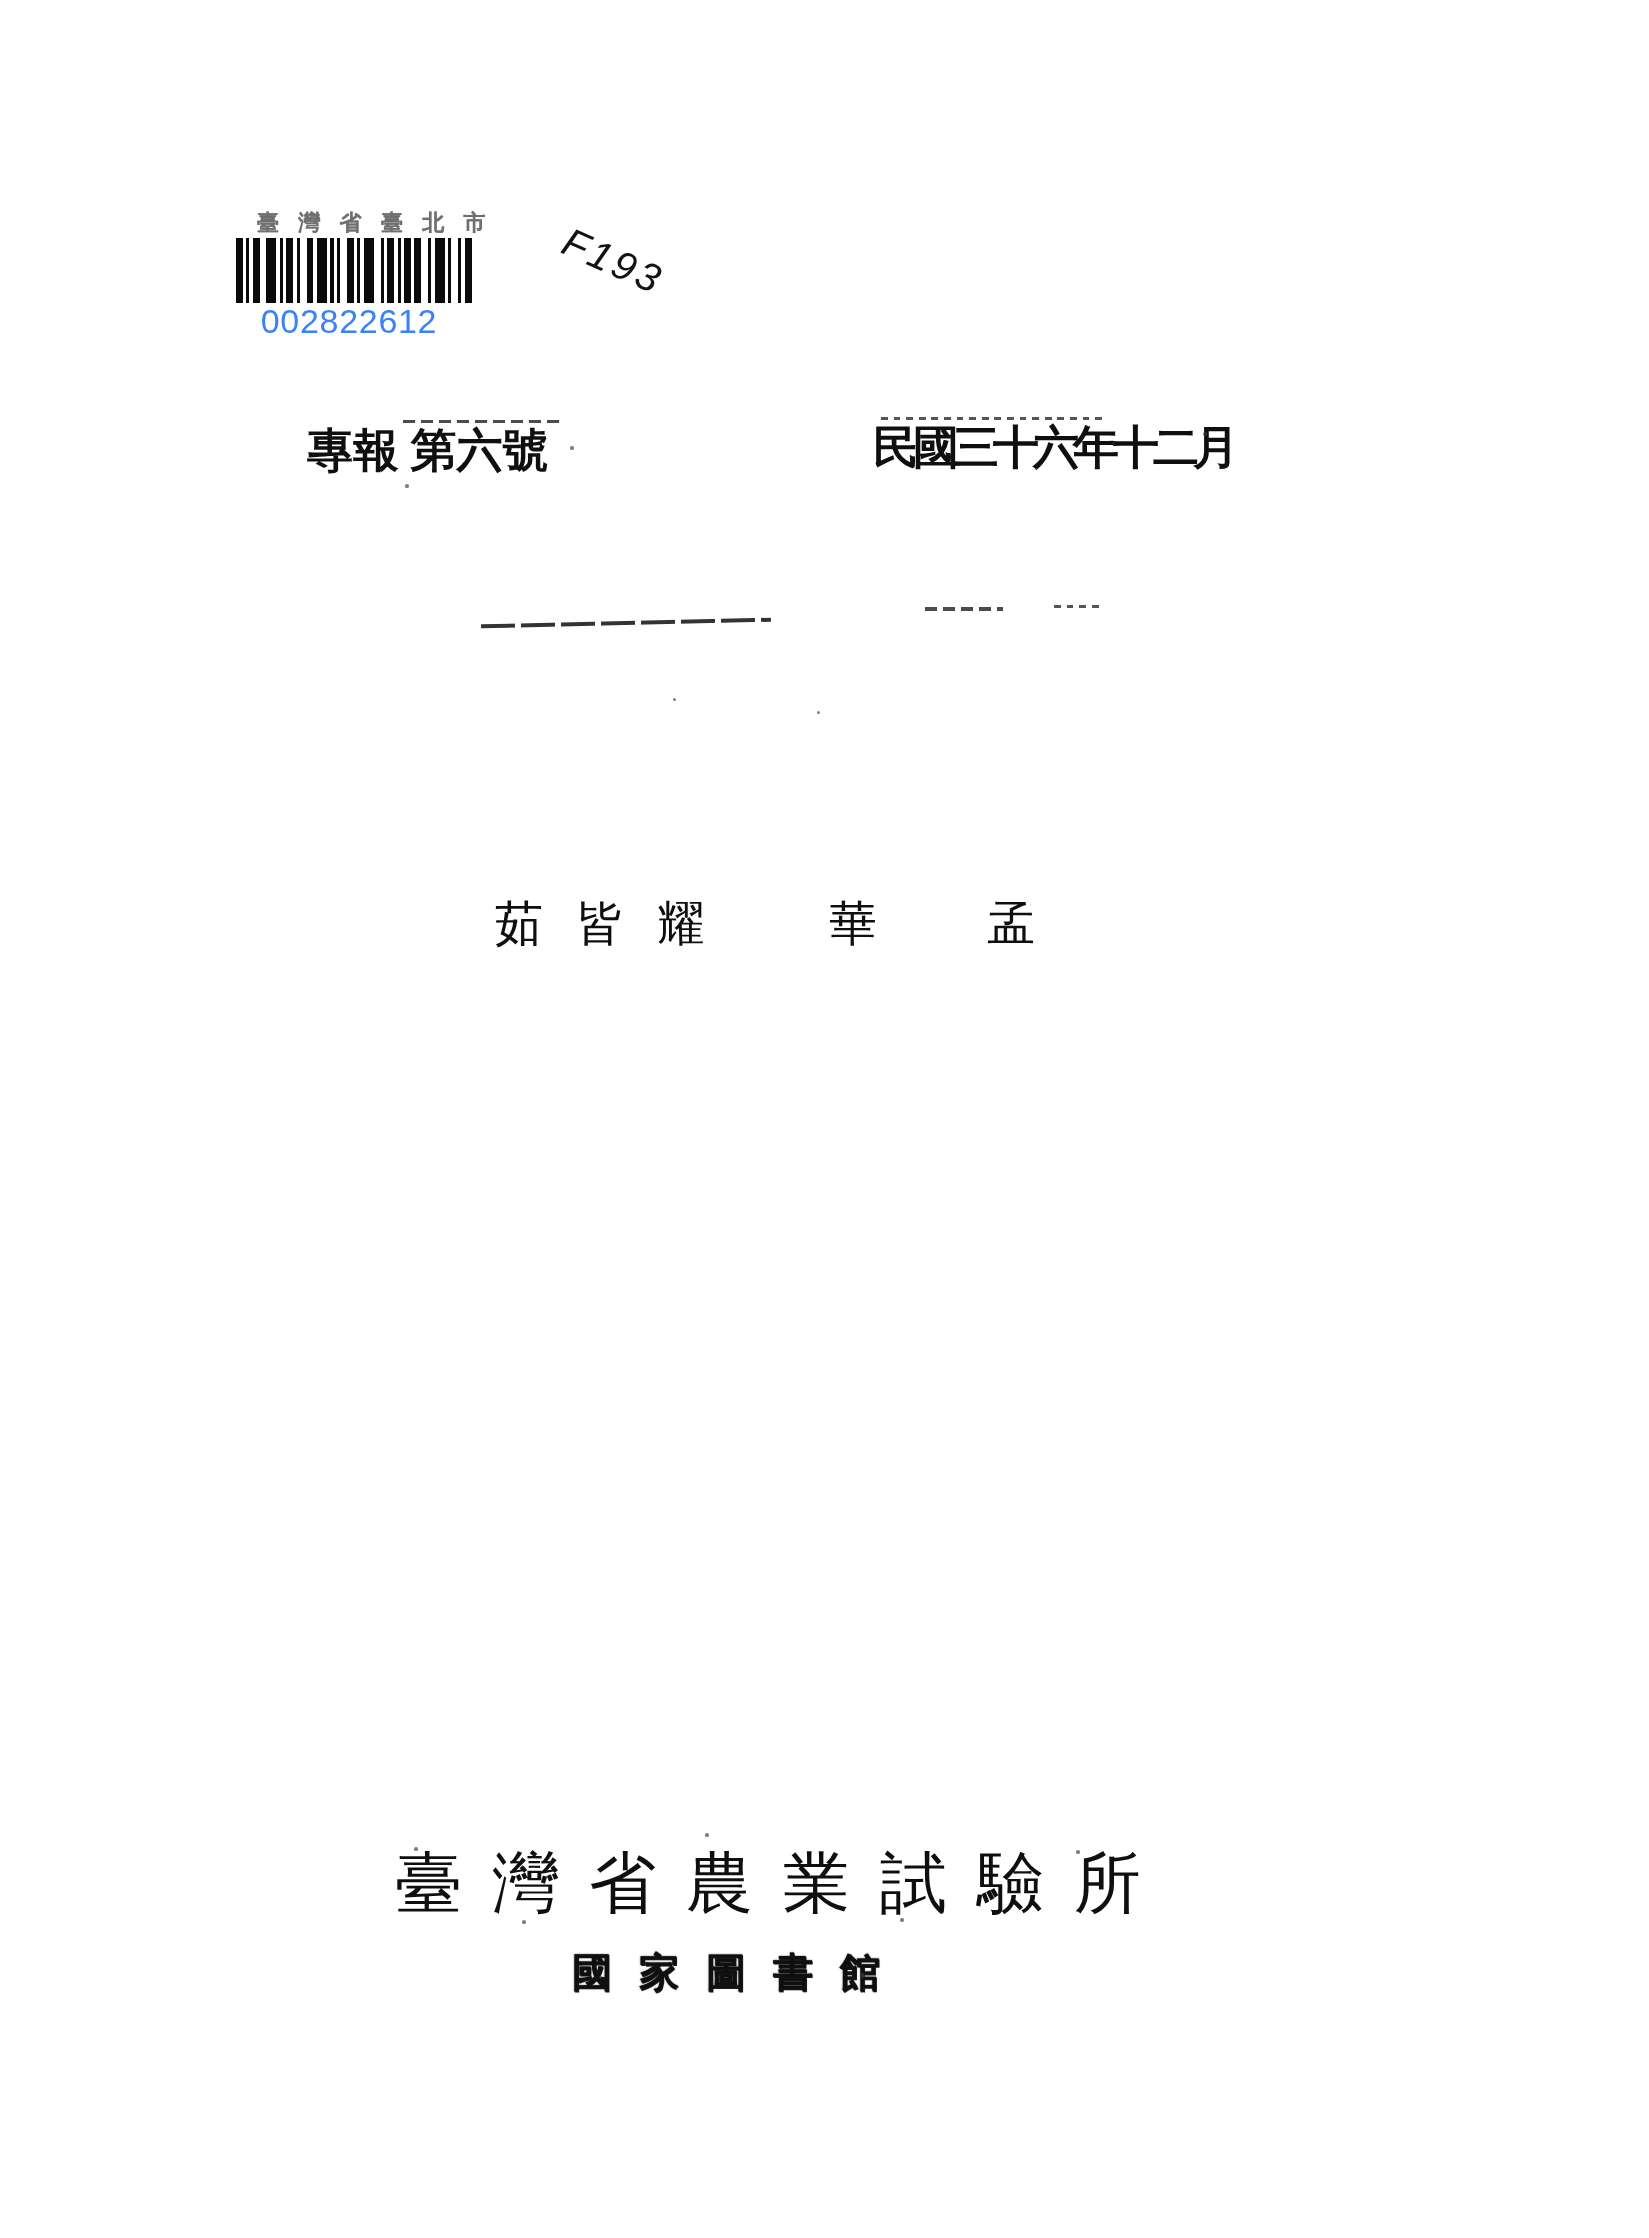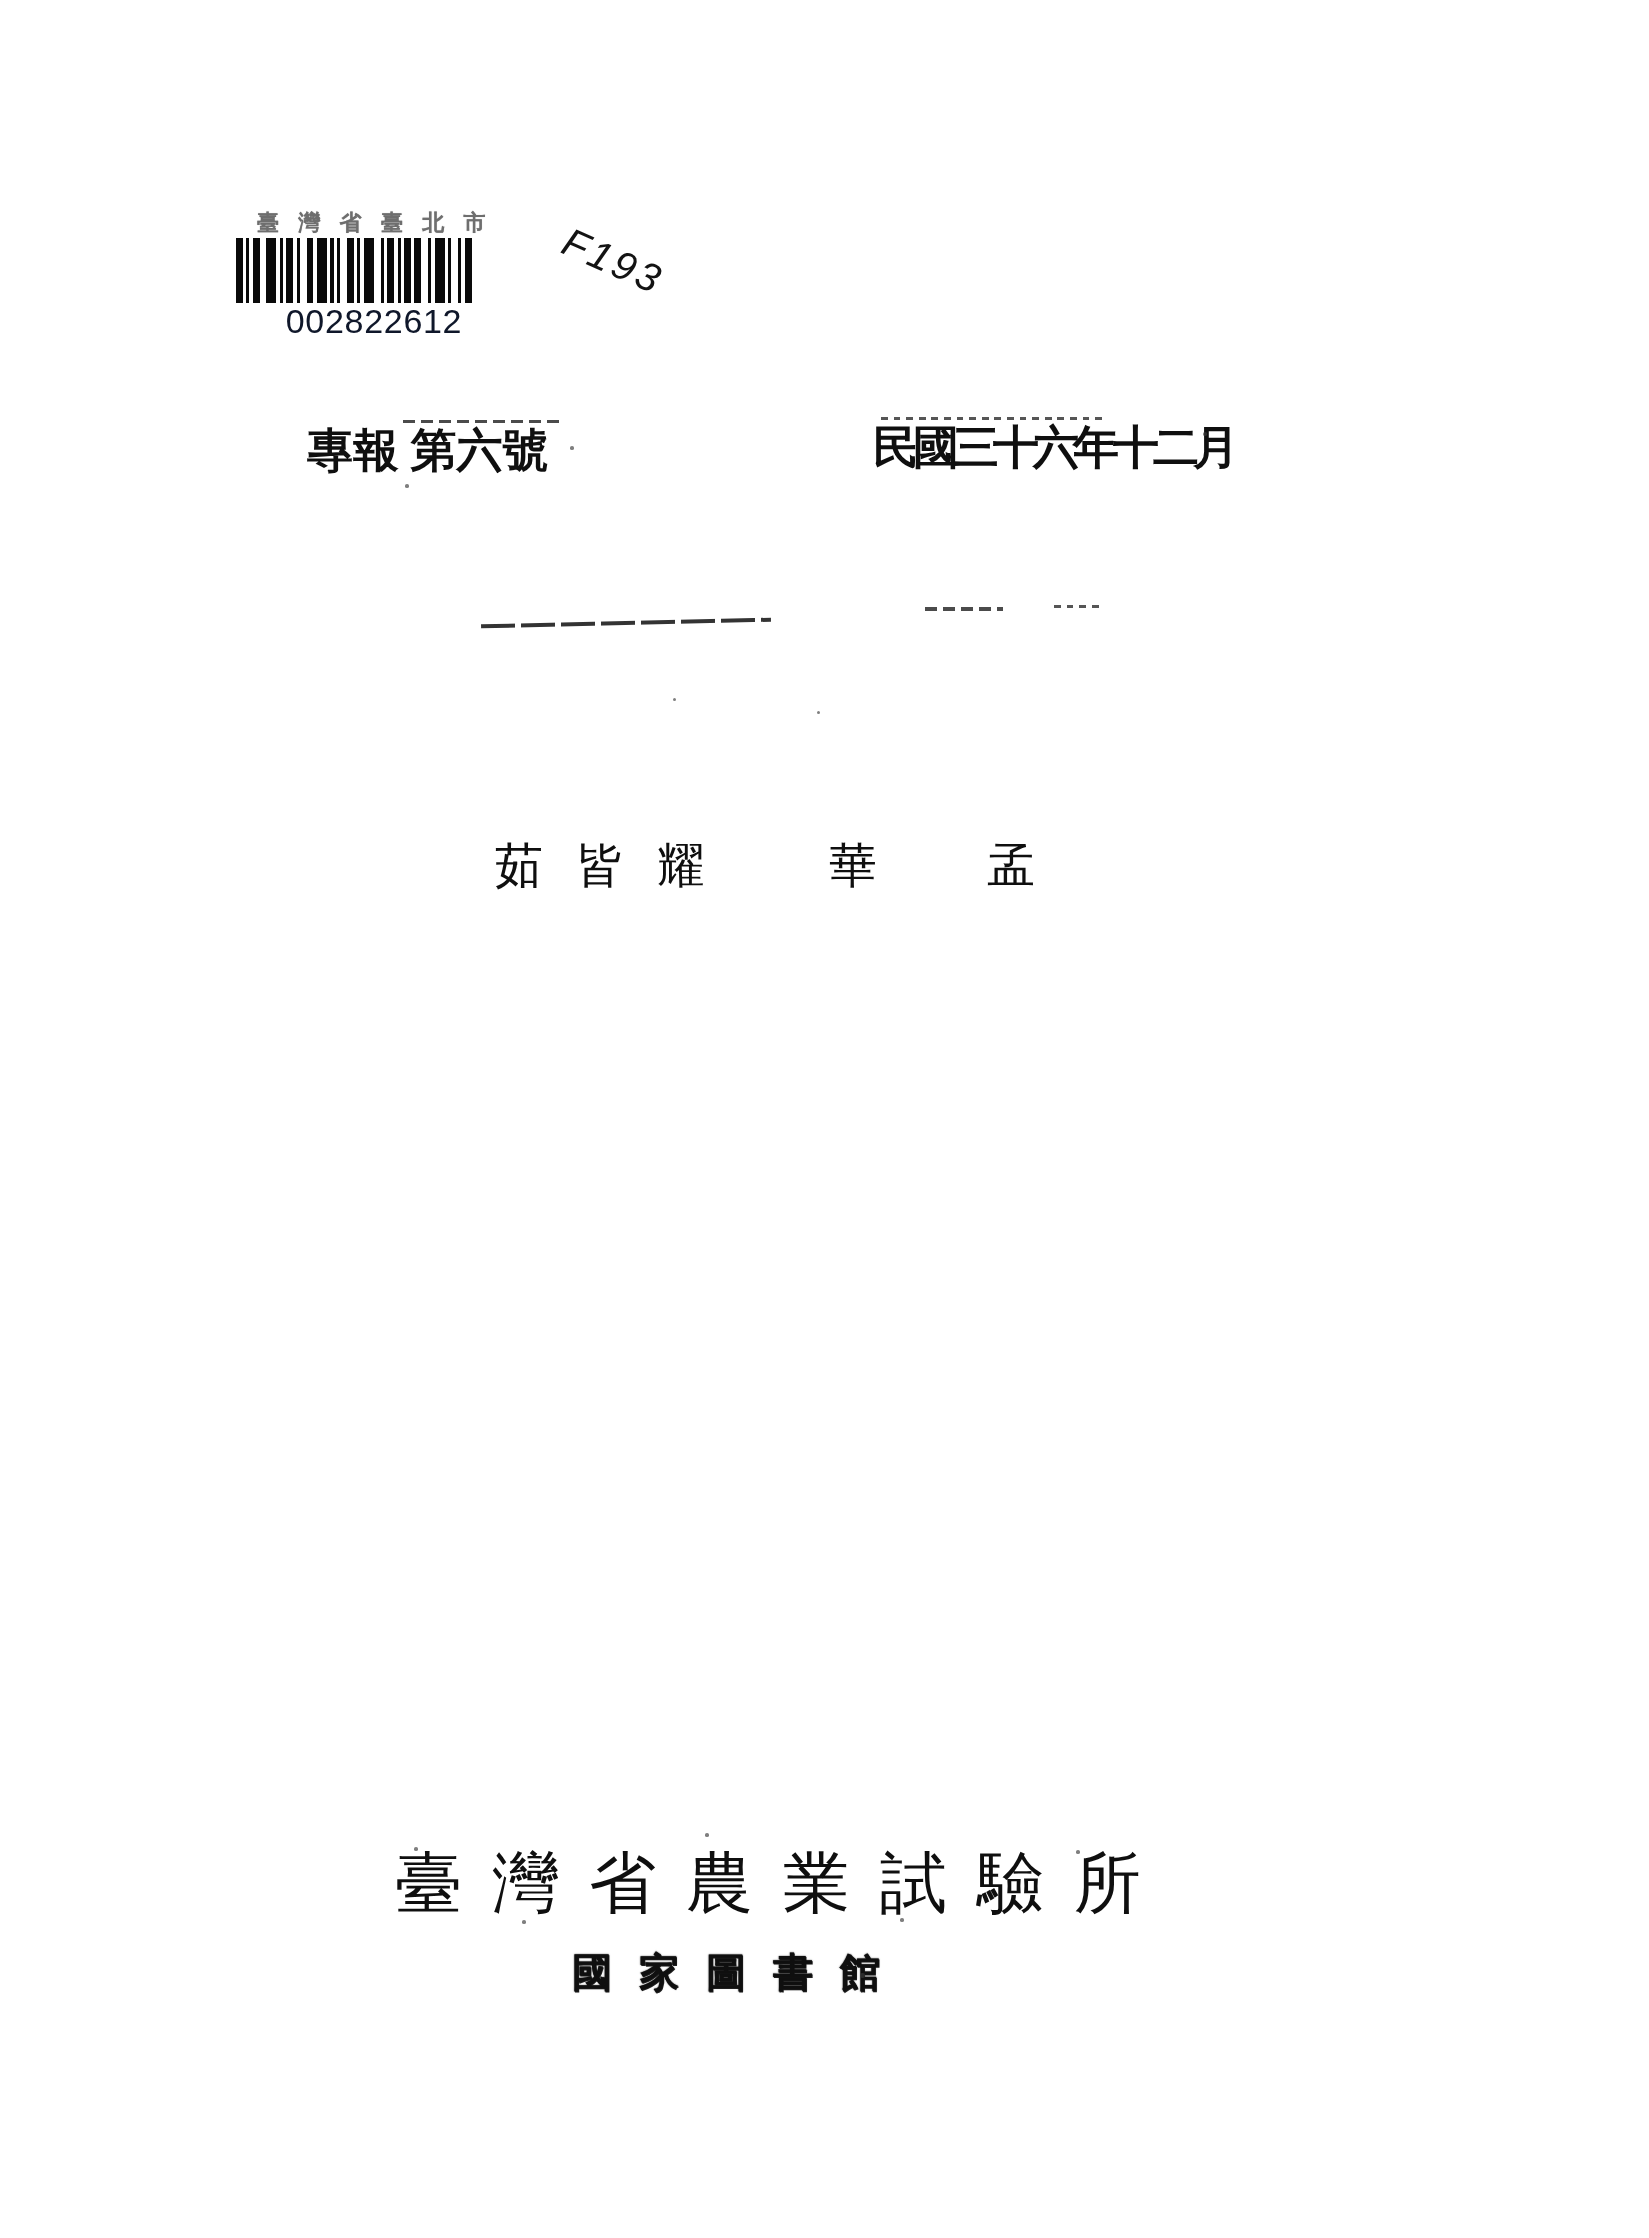--- a/index.html
+++ b/index.html
@@ -21,44 +21,44 @@
     text-shadow:0 0 0.7px #777;
   }
 
   
   .barcode{
     left:236px;top:238px;width:236px;height:65px;
     display:flex;align-items:stretch;
   }
   .barcode div{height:100%;}
   .barcode-number{
-    left:248px;top:304px;width:252px;
+    left:223px;top:304px;width:252px;
     text-align:center;
     font-family:"Liberation Sans","DejaVu Sans",sans-serif;
-    font-size:34px;letter-spacing:0.7px;color:#0f172a;
+    font-size:34px;letter-spacing:0.7px;color:#3b82f6;
   }
 
   
   .handwritten{
     left:573px;top:221px;
     font-family:"Liberation Sans","DejaVu Sans",sans-serif;
     font-style:italic;font-size:40px;letter-spacing:3.7px;
     transform:rotate(24deg);transform-origin:left top;
     color:#131313;
   }
 
   .report-no{left:307px;top:428px;font-size:46px;font-weight:bold;}
   .pub-date{left:873px;top:425px;font-size:46px;font-weight:bold;letter-spacing:-6px;}
 
   .main-title{
     left:405px;top:617px;
     font-size:78px;font-weight:bold;letter-spacing:49px;
   }
 
-  .authors{left:495px;top:842px;font-size:48px;display:flex;align-items:flex-start;}
+  .authors{left:495px;top:900px;font-size:48px;display:flex;align-items:flex-start;}
   .authors .a1{letter-spacing:33px;}
   .authors .a2{margin-left:91px;}
   .authors .a3{margin-left:110px;}
 
   .publisher{
     left:395px;top:1850px;
     font-size:67px;font-weight:normal;letter-spacing:30px;
   }
   .address{
     left:572px;top:1953px;

